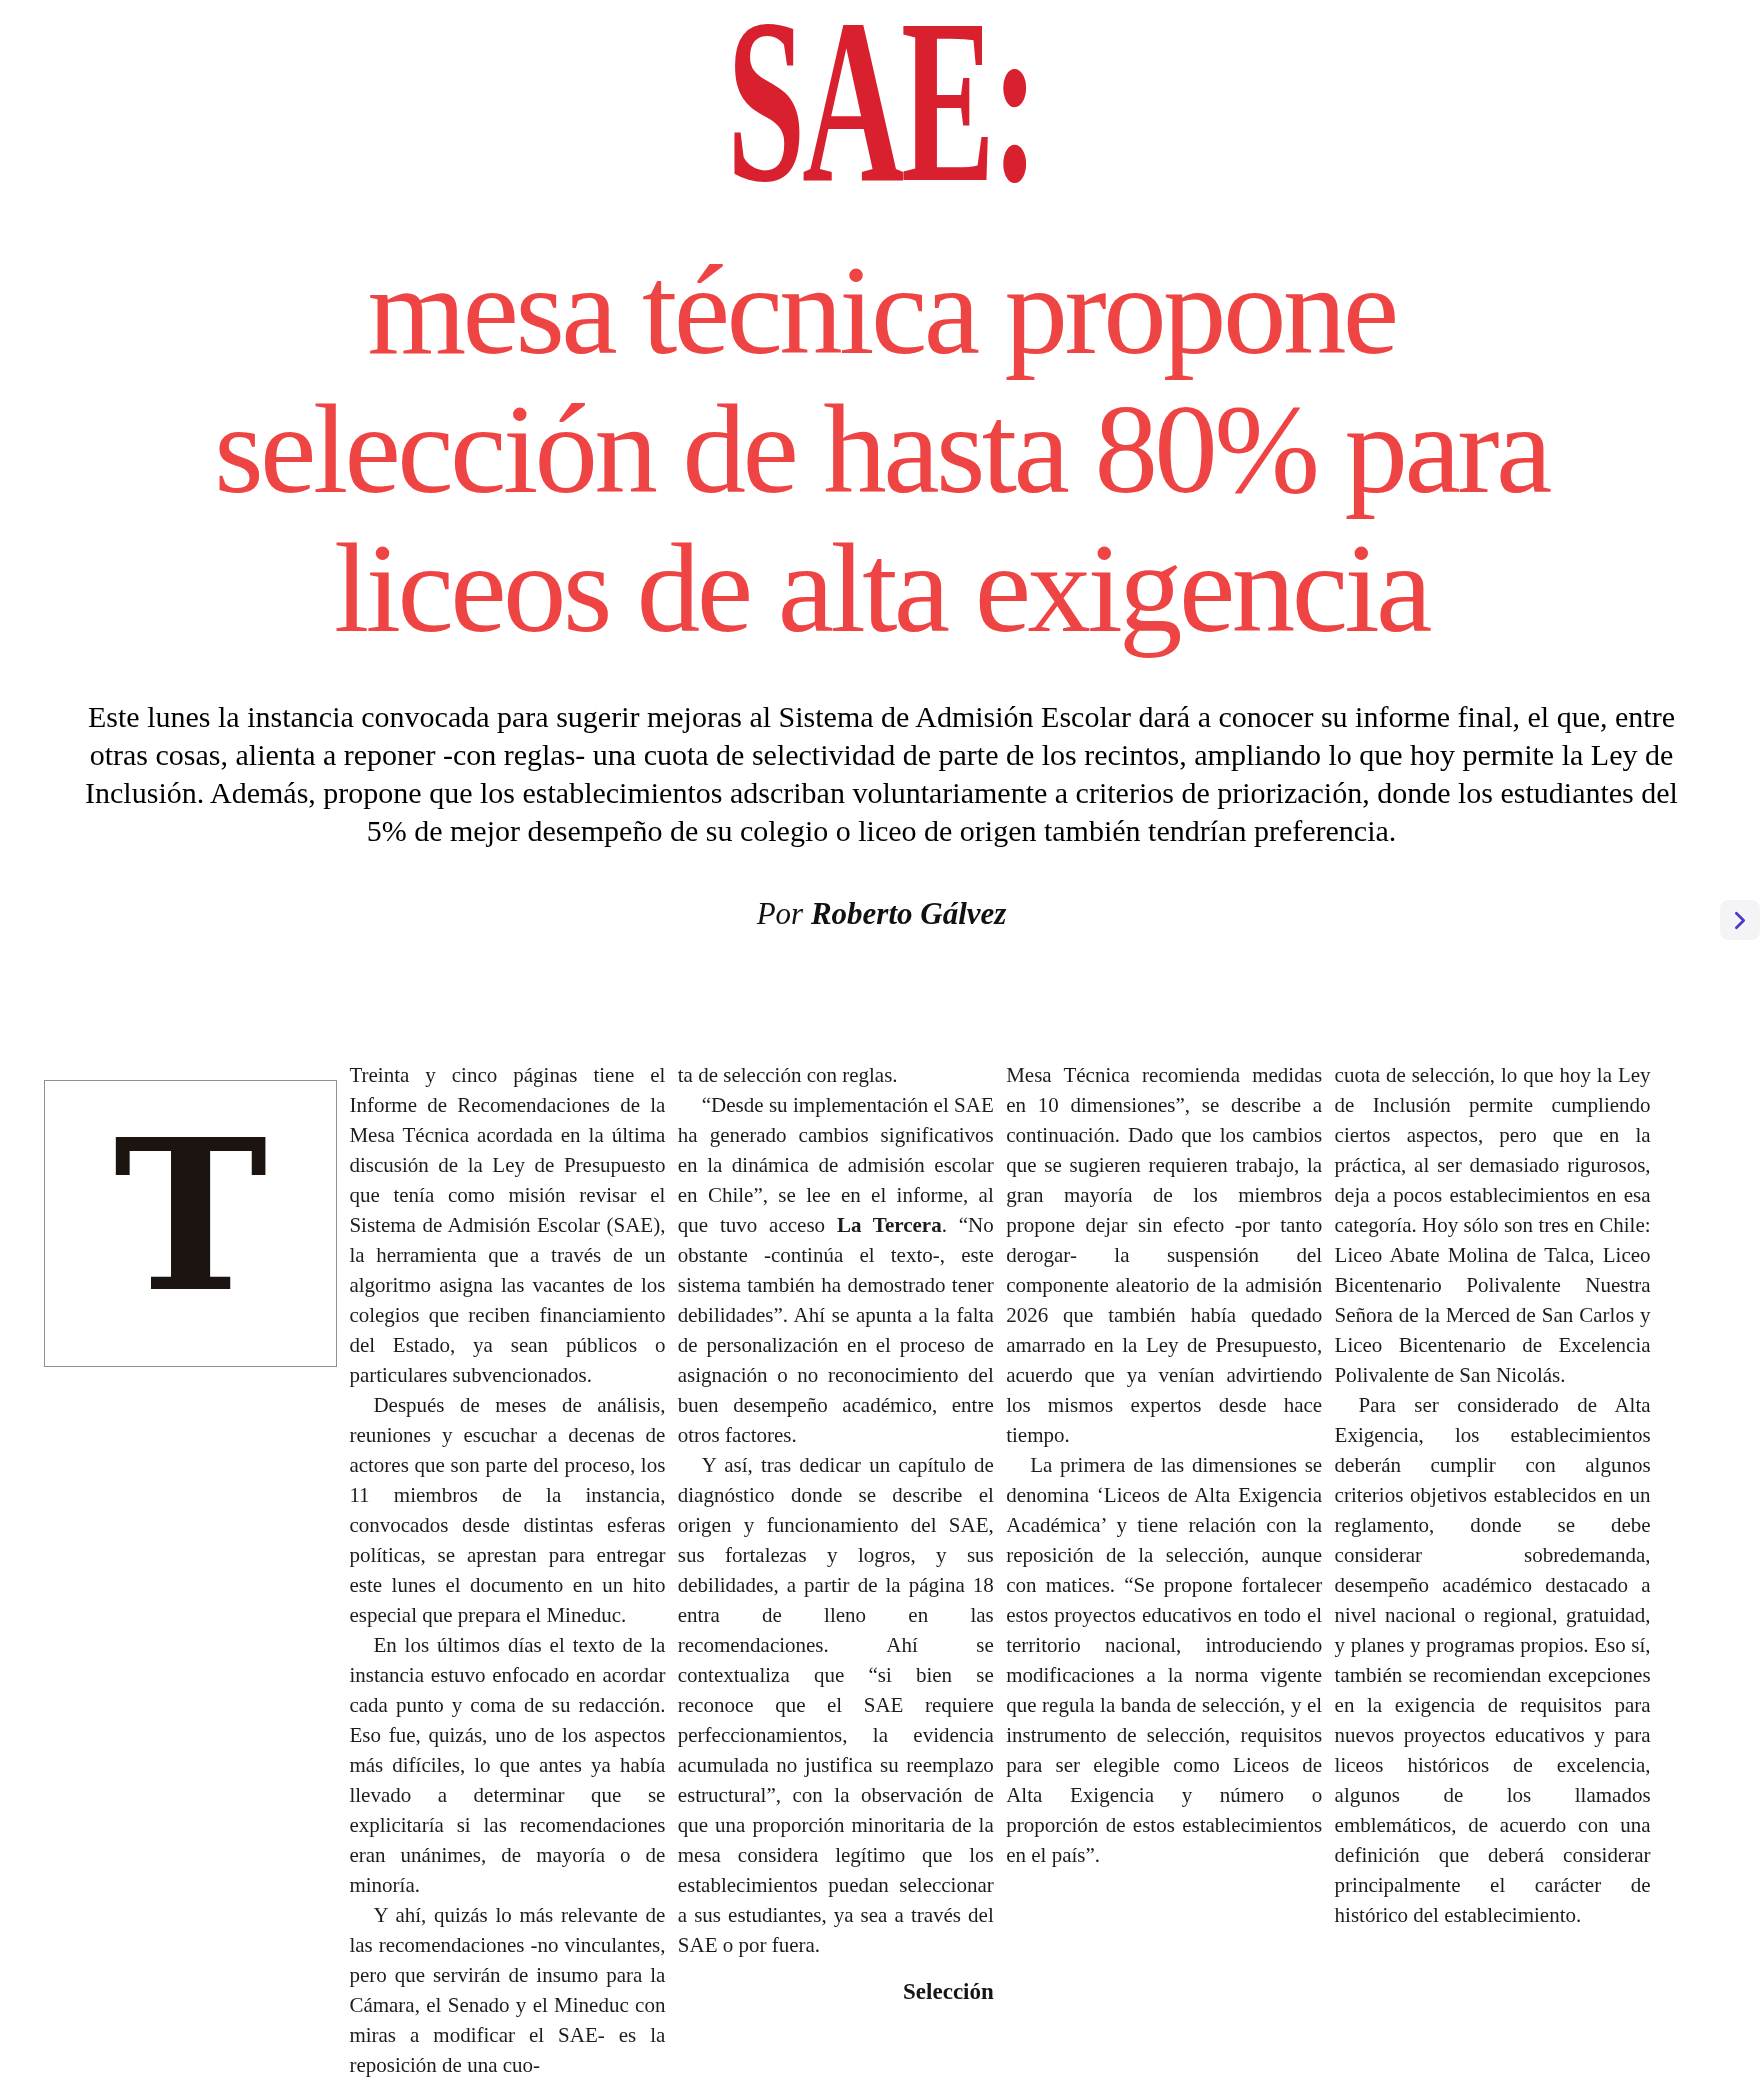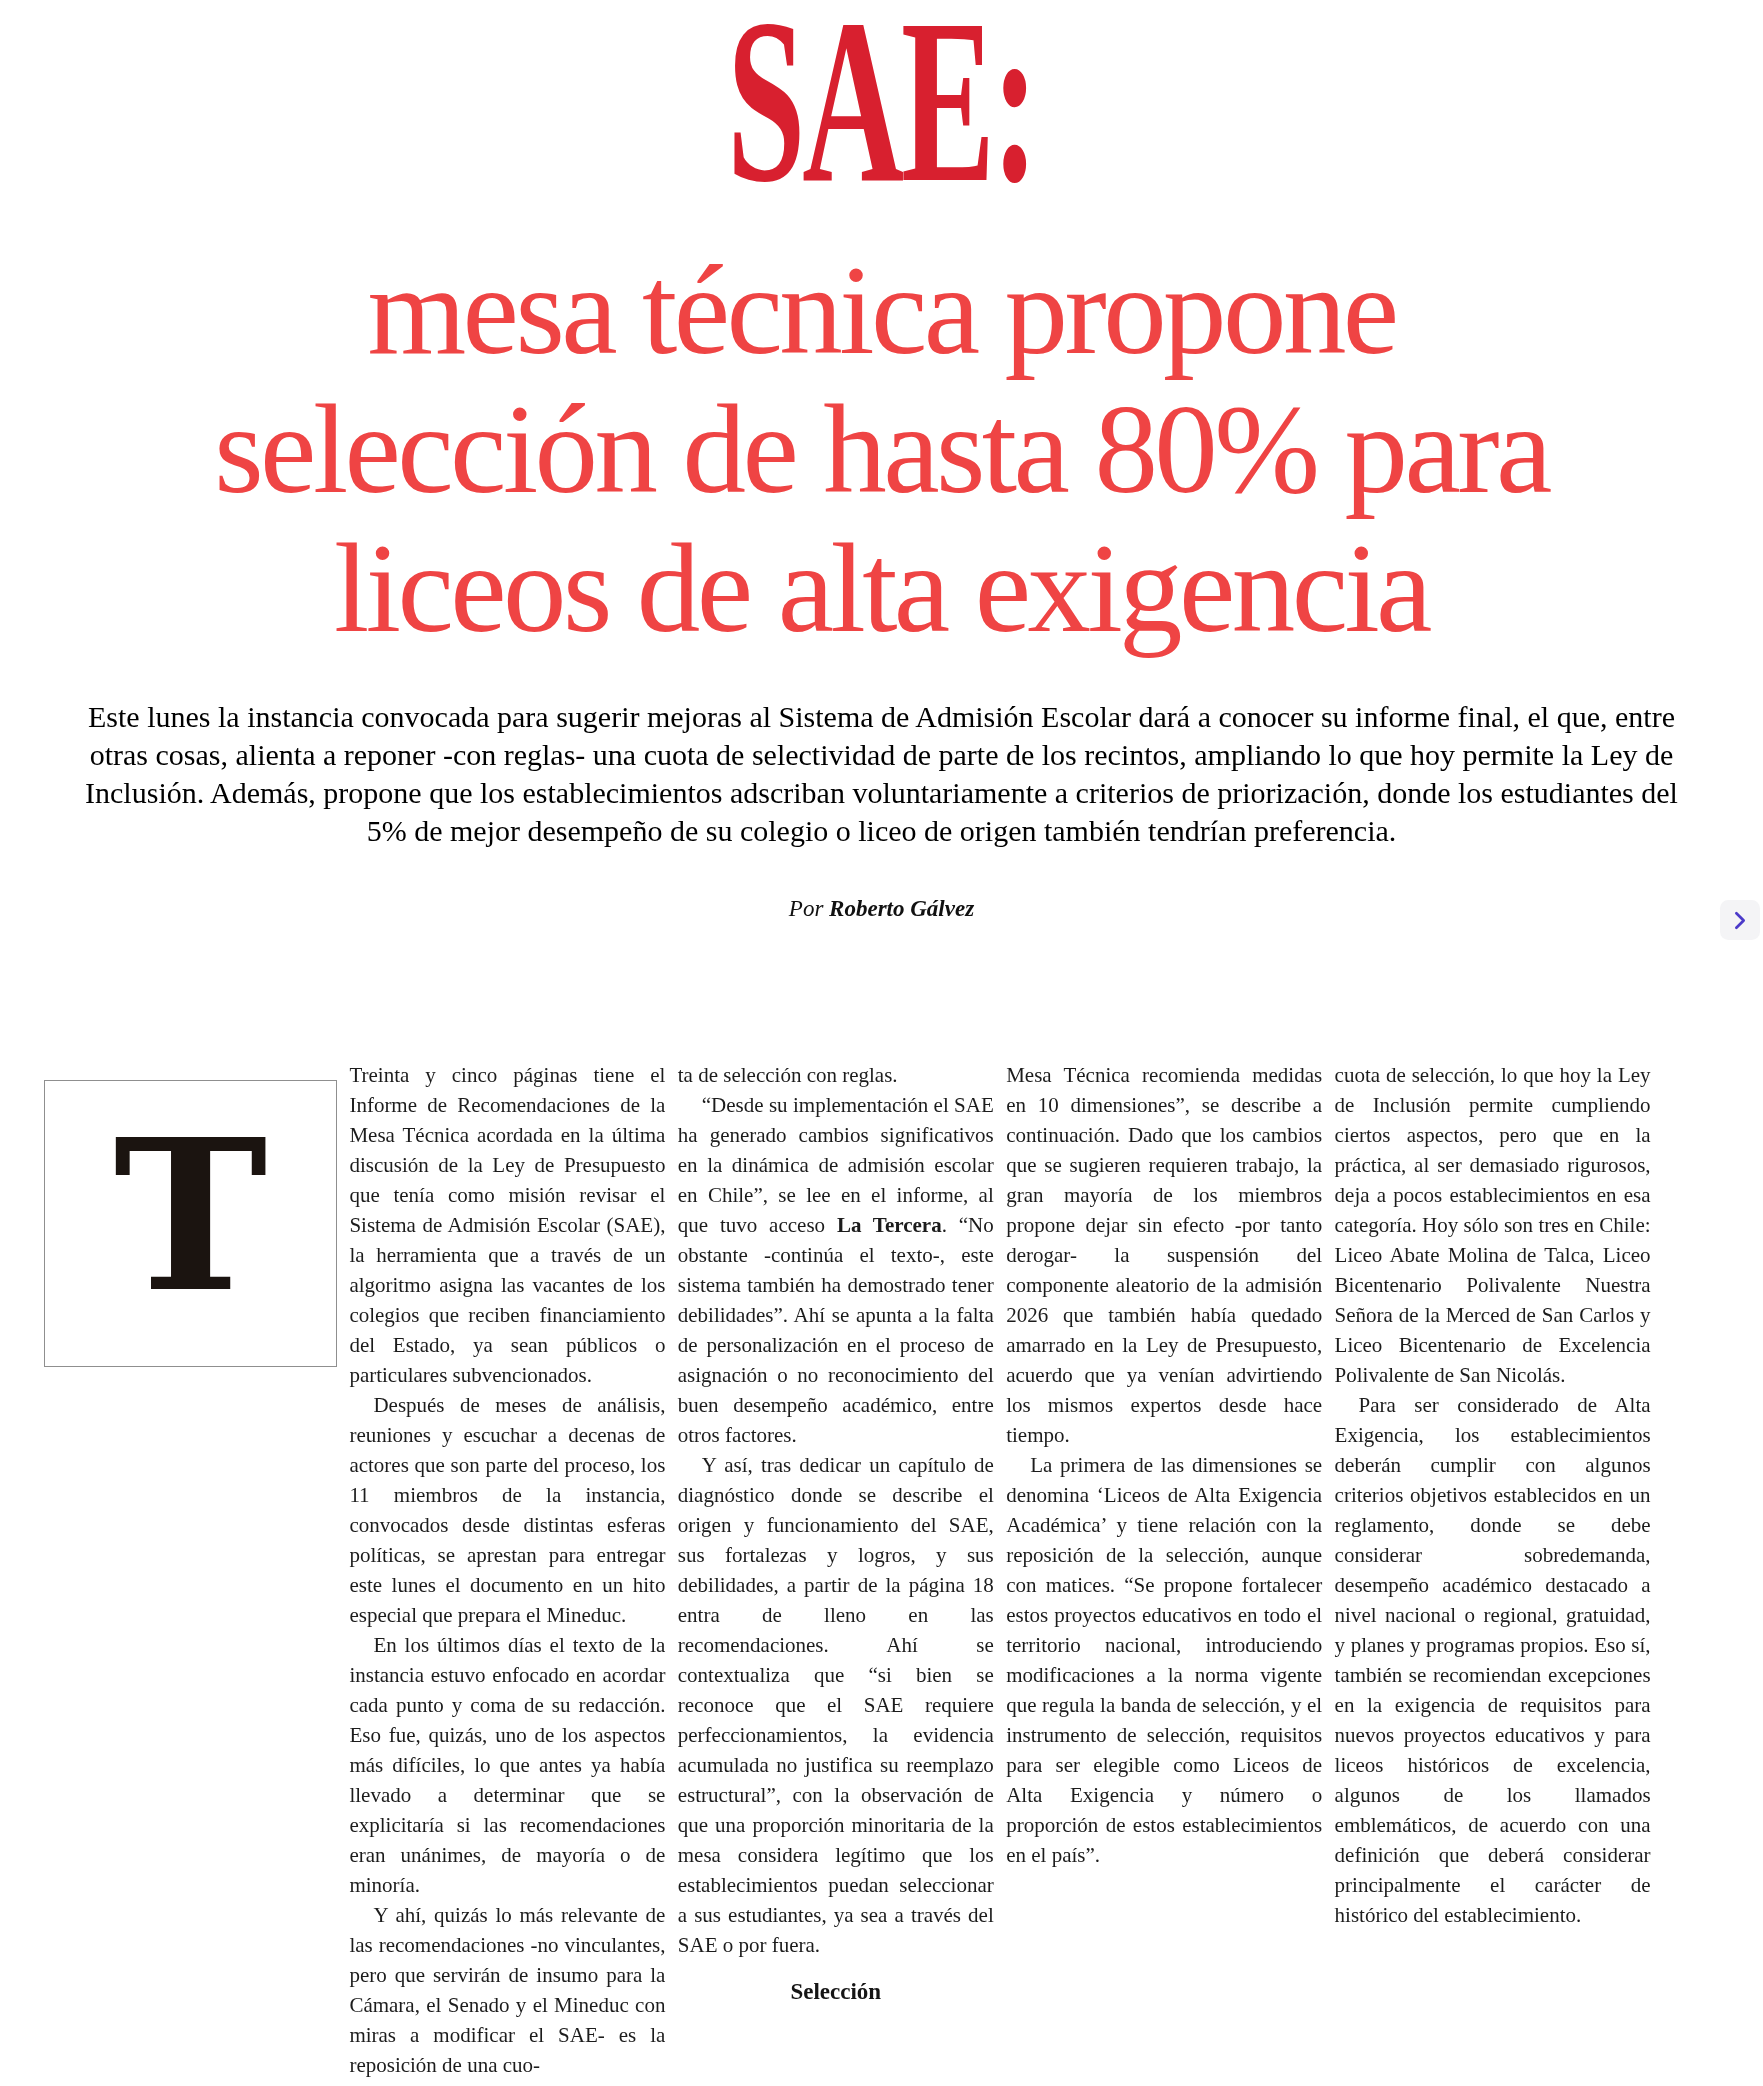--- a/index.html
+++ b/index.html
@@ -45,21 +45,21 @@
     margin: 40px auto 0 auto;
     text-align: center;
     font-size: 30px;
     line-height: 38px;
     color: #000000;
   }
   .byline {
     margin: 46px 0 0 0;
     text-align: center;
     font-style: italic;
-    font-size: 23px;
+    font-size: 31px;
     color: #111111;
   }
   .by-author { font-weight: 700; }
 
   
   .next-btn {
     position: absolute;
     top: 900px; right: 3.1px;
     width: 40px; height: 40px;
     border-radius: 8.3px;
@@ -98,21 +98,21 @@
     line-height: 30px;
     color: #1c1c1c;
   }
   .para { margin: 0; }
   .indent { text-indent: 24px; }
   .bold { font-weight: 700; }
   .subhead {
     margin: 16.6px 0 1px 0;
     font-size: 23px;
     font-weight: 700;
-    text-align: center;
+    text-align: right;
     color: #151515;
   }
 </style>
 </head>
 <body>
 
 <header>
   <div class="kicker-row">
     <span class="kicker">SAE:</span>
   </div>

